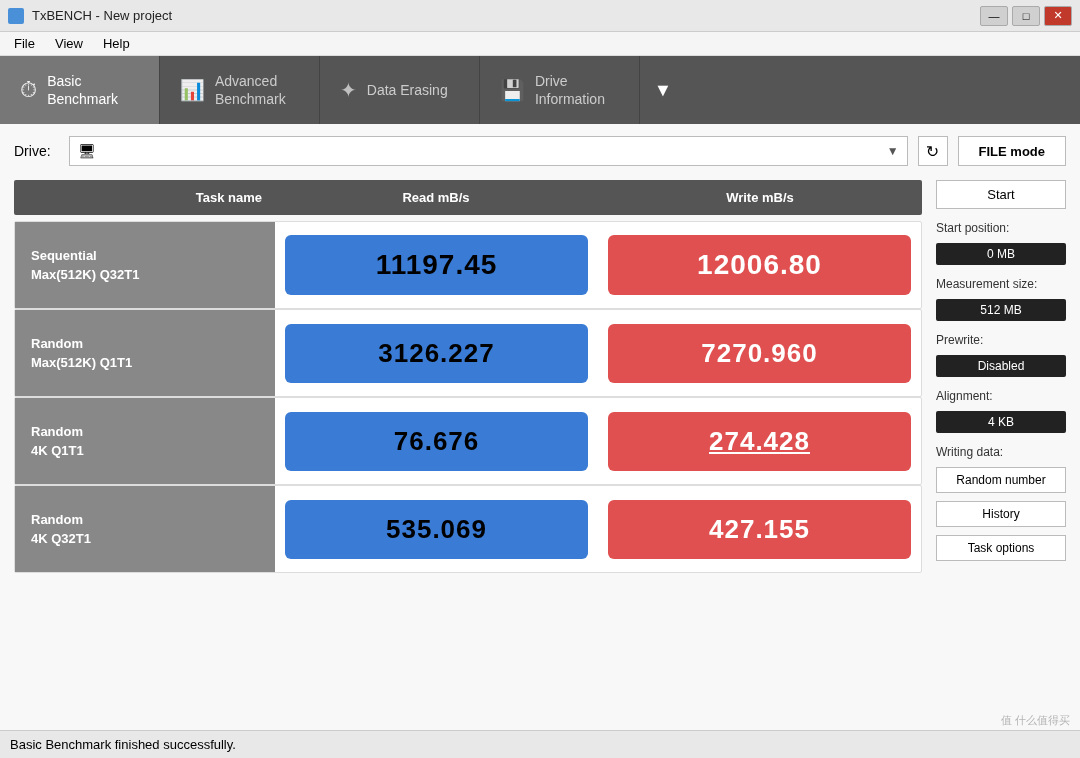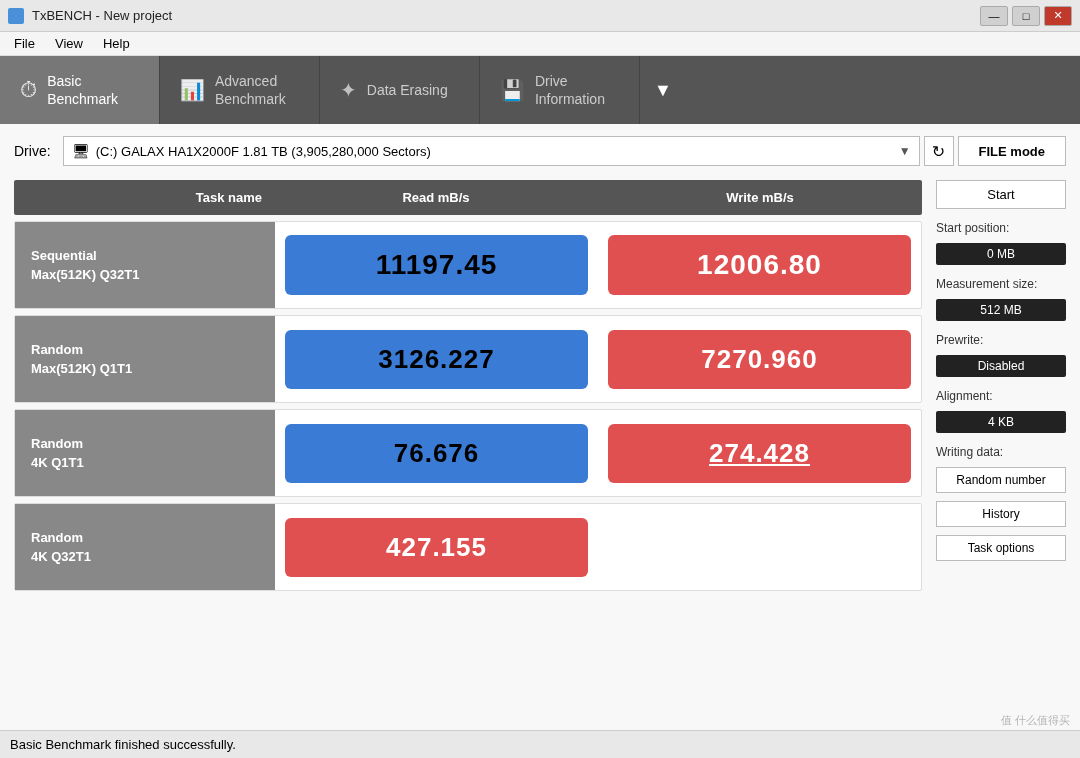--- a/index.html
+++ b/index.html
@@ -114,21 +114,21 @@
     .content {
       background: #f8f8f8;
       padding: 12px 14px;
       height: calc(758px - 32px - 24px - 68px - 28px);
     }
 
     
     .drive-row {
       display: flex;
       align-items: center;
-      gap: 4px;
+      gap: 10px;
       margin-bottom: 14px;
     }
     .drive-label {
       font-size: 14px;
       font-weight: 500;
       min-width: 45px;
     }
     .drive-select {
       flex: 1;
       height: 30px;
@@ -190,21 +190,20 @@
       padding: 10px 12px;
       text-align: center;
     }
     .th-cell:first-child { text-align: right; padding-left: 32px; }
 
     .bench-row {
       display: grid;
       grid-template-columns: 260px 1fr 1fr;
       background: white;
       border: 1px solid #ddd;
-      margin-bottom: 6px;
       border-radius: 2px;
       min-height: 88px;
       align-items: center;
     }
     .row-label {
       background: #888;
       color: white;
       padding: 10px 16px;
       font-size: 13px;
       font-weight: 600;
@@ -361,21 +360,20 @@
 
     <div class="tab-dropdown">▼</div>
   </div>
 
   <div class="content" style="height: calc(758px - 32px - 24px - 68px - 28px); position: relative;">
 
     <div class="drive-row">
       <span class="drive-label">Drive:</span>
       <div class="drive-select" style="display:flex; align-items:center; border: 1px solid #bbb; padding: 0 8px; height: 30px; background:white; flex:1;">
         <span style="font-size:14px; margin-right:6px;">🖥</span>
-        <span class="drive-select-text" style="flex:1; font-size:13px;">(C:) GALAX HA1X2000F   1.81 TB (3,905,280,000 Sectors)</span>
         <span class="drive-select-arrow">▼</span>
       </div>
       <div class="drive-refresh">
         <span style="font-size:16px;">↻</span>
       </div>
       <button class="file-mode-btn">FILE mode</button>
     </div>
 
     <div class="main-layout">
 
@@ -412,20 +410,23 @@
           <div class="read-cell">
             <div class="read-badge" style="font-size:26px;">76.676</div>
           </div>
           <div class="write-cell">
             <div class="write-badge" style="font-size:26px;text-decoration:underline;">274.428</div>
           </div>
         </div>
 
         <div class="bench-row">
           <div class="row-label">Random<br>4K Q32T1</div>
+          <div class="read-cell">
+            <div class="read-badge" style="font-size:26px;">535.069</div>
+          </div>
           <div class="write-cell">
             <div class="write-badge" style="font-size:26px;">427.155</div>
           </div>
         </div>
       </div>
 
       <div class="sidebar">
         <button class="start-btn">Start</button>
 
         <div class="sidebar-section-label">Start position:</div>

